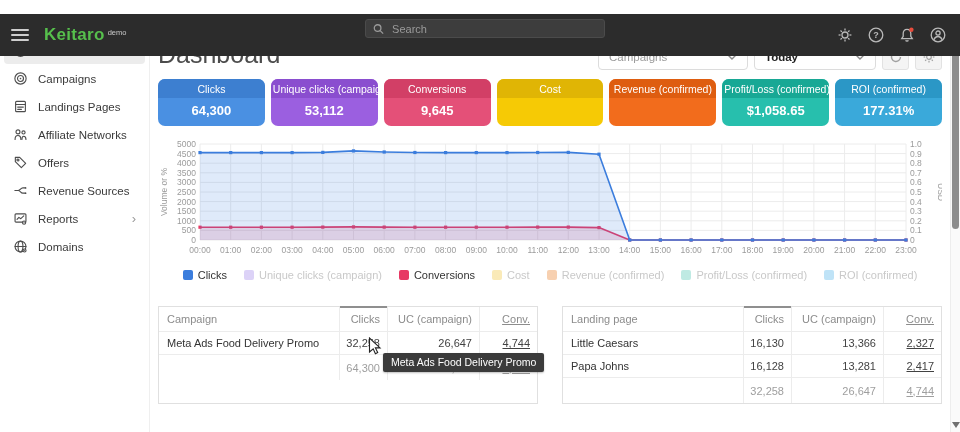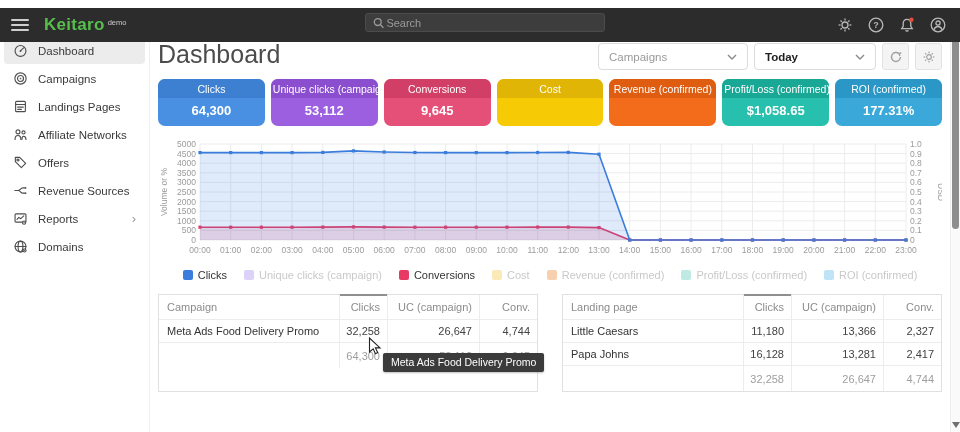--- a/index.html
+++ b/index.html
@@ -4,36 +4,36 @@
 <style>
   * { box-sizing: border-box; }
   html,body { margin:0; padding:0; }
   body {
     width:960px; height:432px; overflow:hidden; position:relative;
     font-family:"Liberation Sans", sans-serif; background:#fff;
     -webkit-font-smoothing:antialiased;
   }
   
   .topbar {
-    position:absolute; top:8px; left:0; width:960px; height:34px;
+    position:absolute; top:14px; left:0; width:960px; height:42px;
     background:#2c2c2c; display:flex; align-items:center; z-index:10;
   }
   .hamburger { width:18px; height:12px; margin-left:11px; display:flex; flex-direction:column; justify-content:space-between; cursor:pointer; }
   .hamburger span { display:block; height:2px; background:#cfcfcf; border-radius:1px; }
   .logo { display:flex; align-items:flex-start; margin-left:15px; cursor:pointer; }
   .logo .brand { color:#56bf4c; font-size:17px; font-weight:700; letter-spacing:.3px; line-height:20px; }
   .logo .badge { color:#c9c9c9; font-size:7.5px; margin-left:3px; margin-top:3px; }
   .search {
     position:absolute; left:365px; top:5px; width:240px; height:19px;
     background:#3d3d3d; border:1px solid #4b4b4b; border-radius:3px;
     display:flex; align-items:center; padding:0 7px;
   }
   .search input {
     background:transparent; border:none; outline:none; color:#ddd;
-    font-size:11px; width:100%; font-family:inherit;
+    font-size:11px; margin-left:6px; width:100%; font-family:inherit;
   }
   .search input::placeholder { color:#9a9a9a; }
   .topbar-icons { margin-left:auto; display:flex; align-items:center; gap:13px; margin-right:13px; }
   .topbar-icons .tb-icon { cursor:pointer; display:flex; }
   
   .sidebar {
     position:absolute; top:30px; left:0; width:150px; bottom:0;
     background:#fff; border-right:1px solid #efefef; padding-top:7px;
   }
   .side-item {
@@ -65,28 +65,28 @@
   .card-label { font-size:10.5px; padding:4px 2px 3px; white-space:nowrap; overflow:hidden; }
   .card-value { font-size:13px; font-weight:700; padding:5px 0 8px; }
   
   .chart { margin:10px 8px 0; }
   .legend { display:flex; justify-content:center; align-items:center; gap:17px; margin-top:7px; }
   .legend-item { display:flex; align-items:center; font-size:11px; cursor:pointer; }
   .legend-swatch { width:10px; height:10px; border-radius:2px; margin-right:5px; }
   .legend-item.on { color:#333; }
   .legend-item.off { color:#c9c9c9; }
   
-  .tables { display:flex; gap:24px; margin:13px 8px 0; }
+  .tables { display:flex; gap:24px; margin:25px 8px 0; }
   .dtable { flex:1; border:1px solid #e0e0e0; background:#fff; font-size:11px; }
   .trow { display:flex; align-items:stretch; border-bottom:1px solid #ececec; }
   .trow:last-child { border-bottom:none; }
   .tcell { display:flex; align-items:center; height:100%; }
   .c-name { flex:1; padding-left:8px; overflow:hidden; white-space:nowrap; }
   .c-num { justify-content:flex-end; padding-right:7px; border-left:1px solid #ececec; }
-  .c-clicks { width:48px; } .c-uc { width:92px;padding-left:8px; } .c-conv { width:58px; }
+  .c-clicks { width:48px; } .c-uc { width:92px;padding-left:8px; } .c-conv { width:58px;text-decoration:underline; }
   .thead { height:25px; color:#8c8c8c; }
   .thead .tcell { cursor:pointer; }
   .thead .sorted { position:relative; }
   .thead .sorted::before { content:""; position:absolute; top:-1px; left:0; right:0; height:2px; background:#8f8f8f; }
   .tbody-row { height:23px; color:#333; cursor:pointer; }
   .tbody-row .c-num { color:#424242; }
   .tfoot { height:25px; color:#9e9e9e; }
   
   .hover-tooltip {
     position:absolute; left:233px; top:323px; background:#3b3b3b; color:#fff;
@@ -494,21 +494,21 @@
       </div>
       <div class="dtable">
         <div class="trow thead">
           <div class="tcell c-name">Landing page</div>
           <div class="tcell c-num c-clicks sorted">Clicks</div>
           <div class="tcell c-num c-uc">UC (campaign)</div>
           <div class="tcell c-num c-conv">Conv.</div>
         </div>
         <div class="trow tbody-row">
           <div class="tcell c-name">Little Caesars</div>
-          <div class="tcell c-num c-clicks">11,180</div>
+          <div class="tcell c-num c-clicks">16,130</div>
           <div class="tcell c-num c-uc">13,366</div>
           <div class="tcell c-num c-conv">2,327</div>
         </div>
         <div class="trow tbody-row">
           <div class="tcell c-name">Papa Johns</div>
           <div class="tcell c-num c-clicks">16,128</div>
           <div class="tcell c-num c-uc">13,281</div>
           <div class="tcell c-num c-conv">2,417</div>
         </div>
         <div class="trow tfoot">

